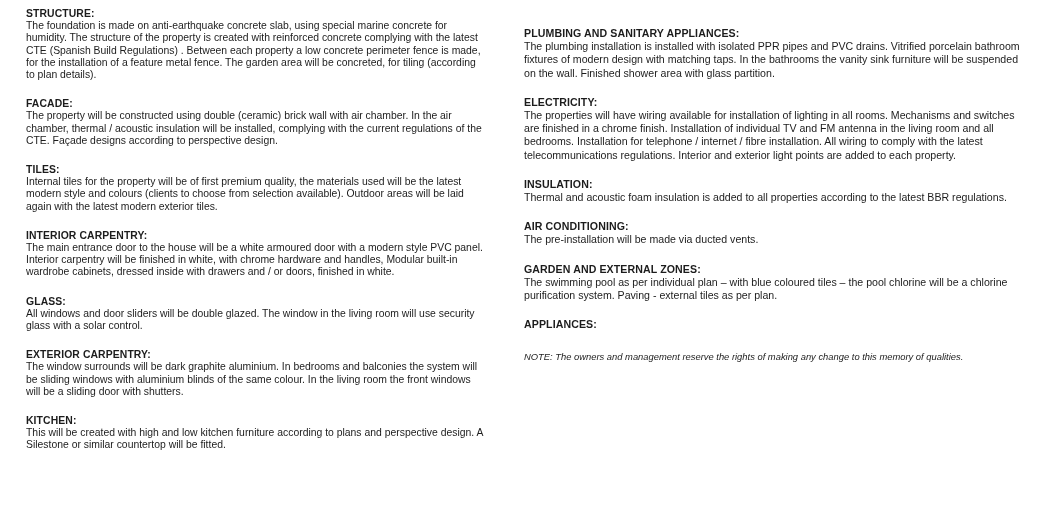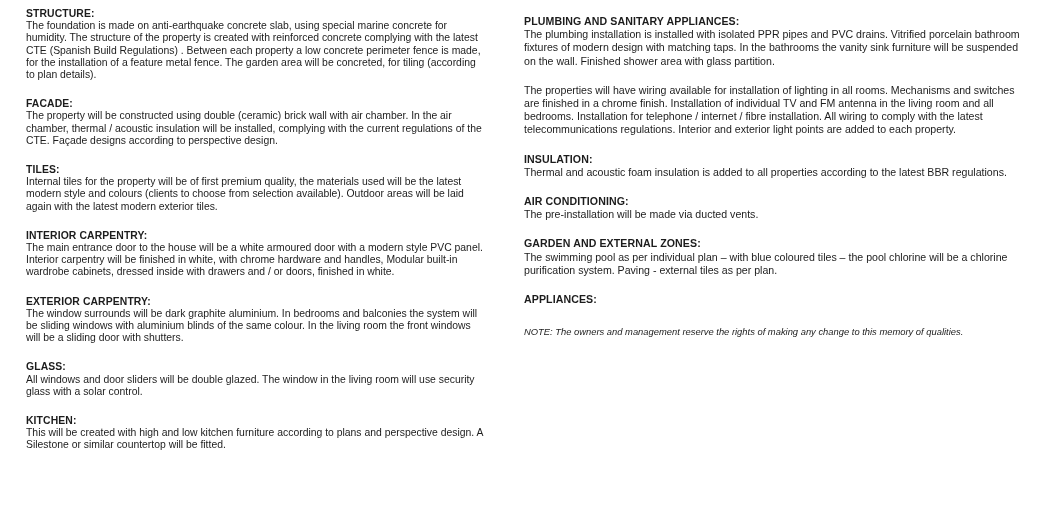--- a/index.html
+++ b/index.html
@@ -24,21 +24,21 @@
     font-size: 10.4px;
     line-height: 12.2px;
   }
   .col-right {
     width: 504px;
     padding-top: 7px;
     font-size: 10.6px;
     line-height: 13.2px;
   }
   .sec { margin: 0 0 17px 0; }
-  .col-right .sec { margin-bottom: 16px; }
+  .col-right .sec { margin-bottom: 16px; margin-top: 12px; }
   .sec h2 {
     margin: 0;
     font-size: inherit;
     line-height: inherit;
     font-weight: bold;
     letter-spacing: 0.1px;
   }
   .sec p { margin: 0; }
   .note {
     margin: 20px 0 16px 0;
@@ -64,39 +64,40 @@
     </section>
     <section class="sec">
       <h2>TILES:</h2>
       <p>Internal tiles for the property will be of first premium quality, the materials used will be the latest modern style and colours (clients to choose from selection available). Outdoor areas will be laid again with the latest modern exterior tiles.</p>
     </section>
     <section class="sec">
       <h2>INTERIOR CARPENTRY:</h2>
       <p>The main entrance door to the house will be a white armoured door with a modern style PVC panel. Interior carpentry will be finished in white, with chrome hardware and handles, Modular built-in wardrobe cabinets, dressed inside with drawers and / or doors, finished in white.</p>
     </section>
     <section class="sec">
+      <h2>GLASS:</h2>
+      <p>All windows and door sliders will be double glazed. The window in the living room will use security glass with a solar control.</p>
+    </section>
+    <section class="sec">
       <h2>EXTERIOR CARPENTRY:</h2>
       <p>The window surrounds will be dark graphite aluminium. In bedrooms and balconies the system will be sliding windows with aluminium blinds of the same colour. In the living room the front windows will be a sliding door with shutters.</p>
-    </section>
-    <section class="sec">
-      <h2>GLASS:</h2>
-      <p>All windows and door sliders will be double glazed. The window in the living room will use security glass with a solar control.</p>
     </section>
     <section class="sec">
       <h2>KITCHEN:</h2>
       <p>This will be created with high and low kitchen furniture according to plans and perspective design. A Silestone or similar countertop will be fitted.</p>
     </section>
   </div>
 
   <div class="col col-right">
     <section class="sec">
       <h2>PLUMBING AND SANITARY APPLIANCES:</h2>
       <p>The plumbing installation is installed with isolated PPR pipes and PVC drains. Vitrified porcelain bathroom fixtures of modern design with matching taps. In the bathrooms the vanity sink furniture will be suspended on the wall. Finished shower area with glass partition.</p>
     </section>
     <section class="sec">
+      <h2>ELECTRICITY:</h2>
       <p>The properties will have wiring available for installation of lighting in all rooms. Mechanisms and switches are finished in a chrome finish. Installation of individual TV and FM antenna in the living room and all bedrooms. Installation for telephone / internet / fibre installation. All wiring to comply with the latest telecommunications regulations. Interior and exterior light points are added to each property.</p>
     </section>
     <section class="sec">
       <h2>INSULATION:</h2>
       <p>Thermal and acoustic foam insulation is added to all properties according to the latest BBR regulations.</p>
     </section>
     <section class="sec">
       <h2>AIR CONDITIONING:</h2>
       <p>The pre-installation will be made via ducted vents.</p>
     </section>

